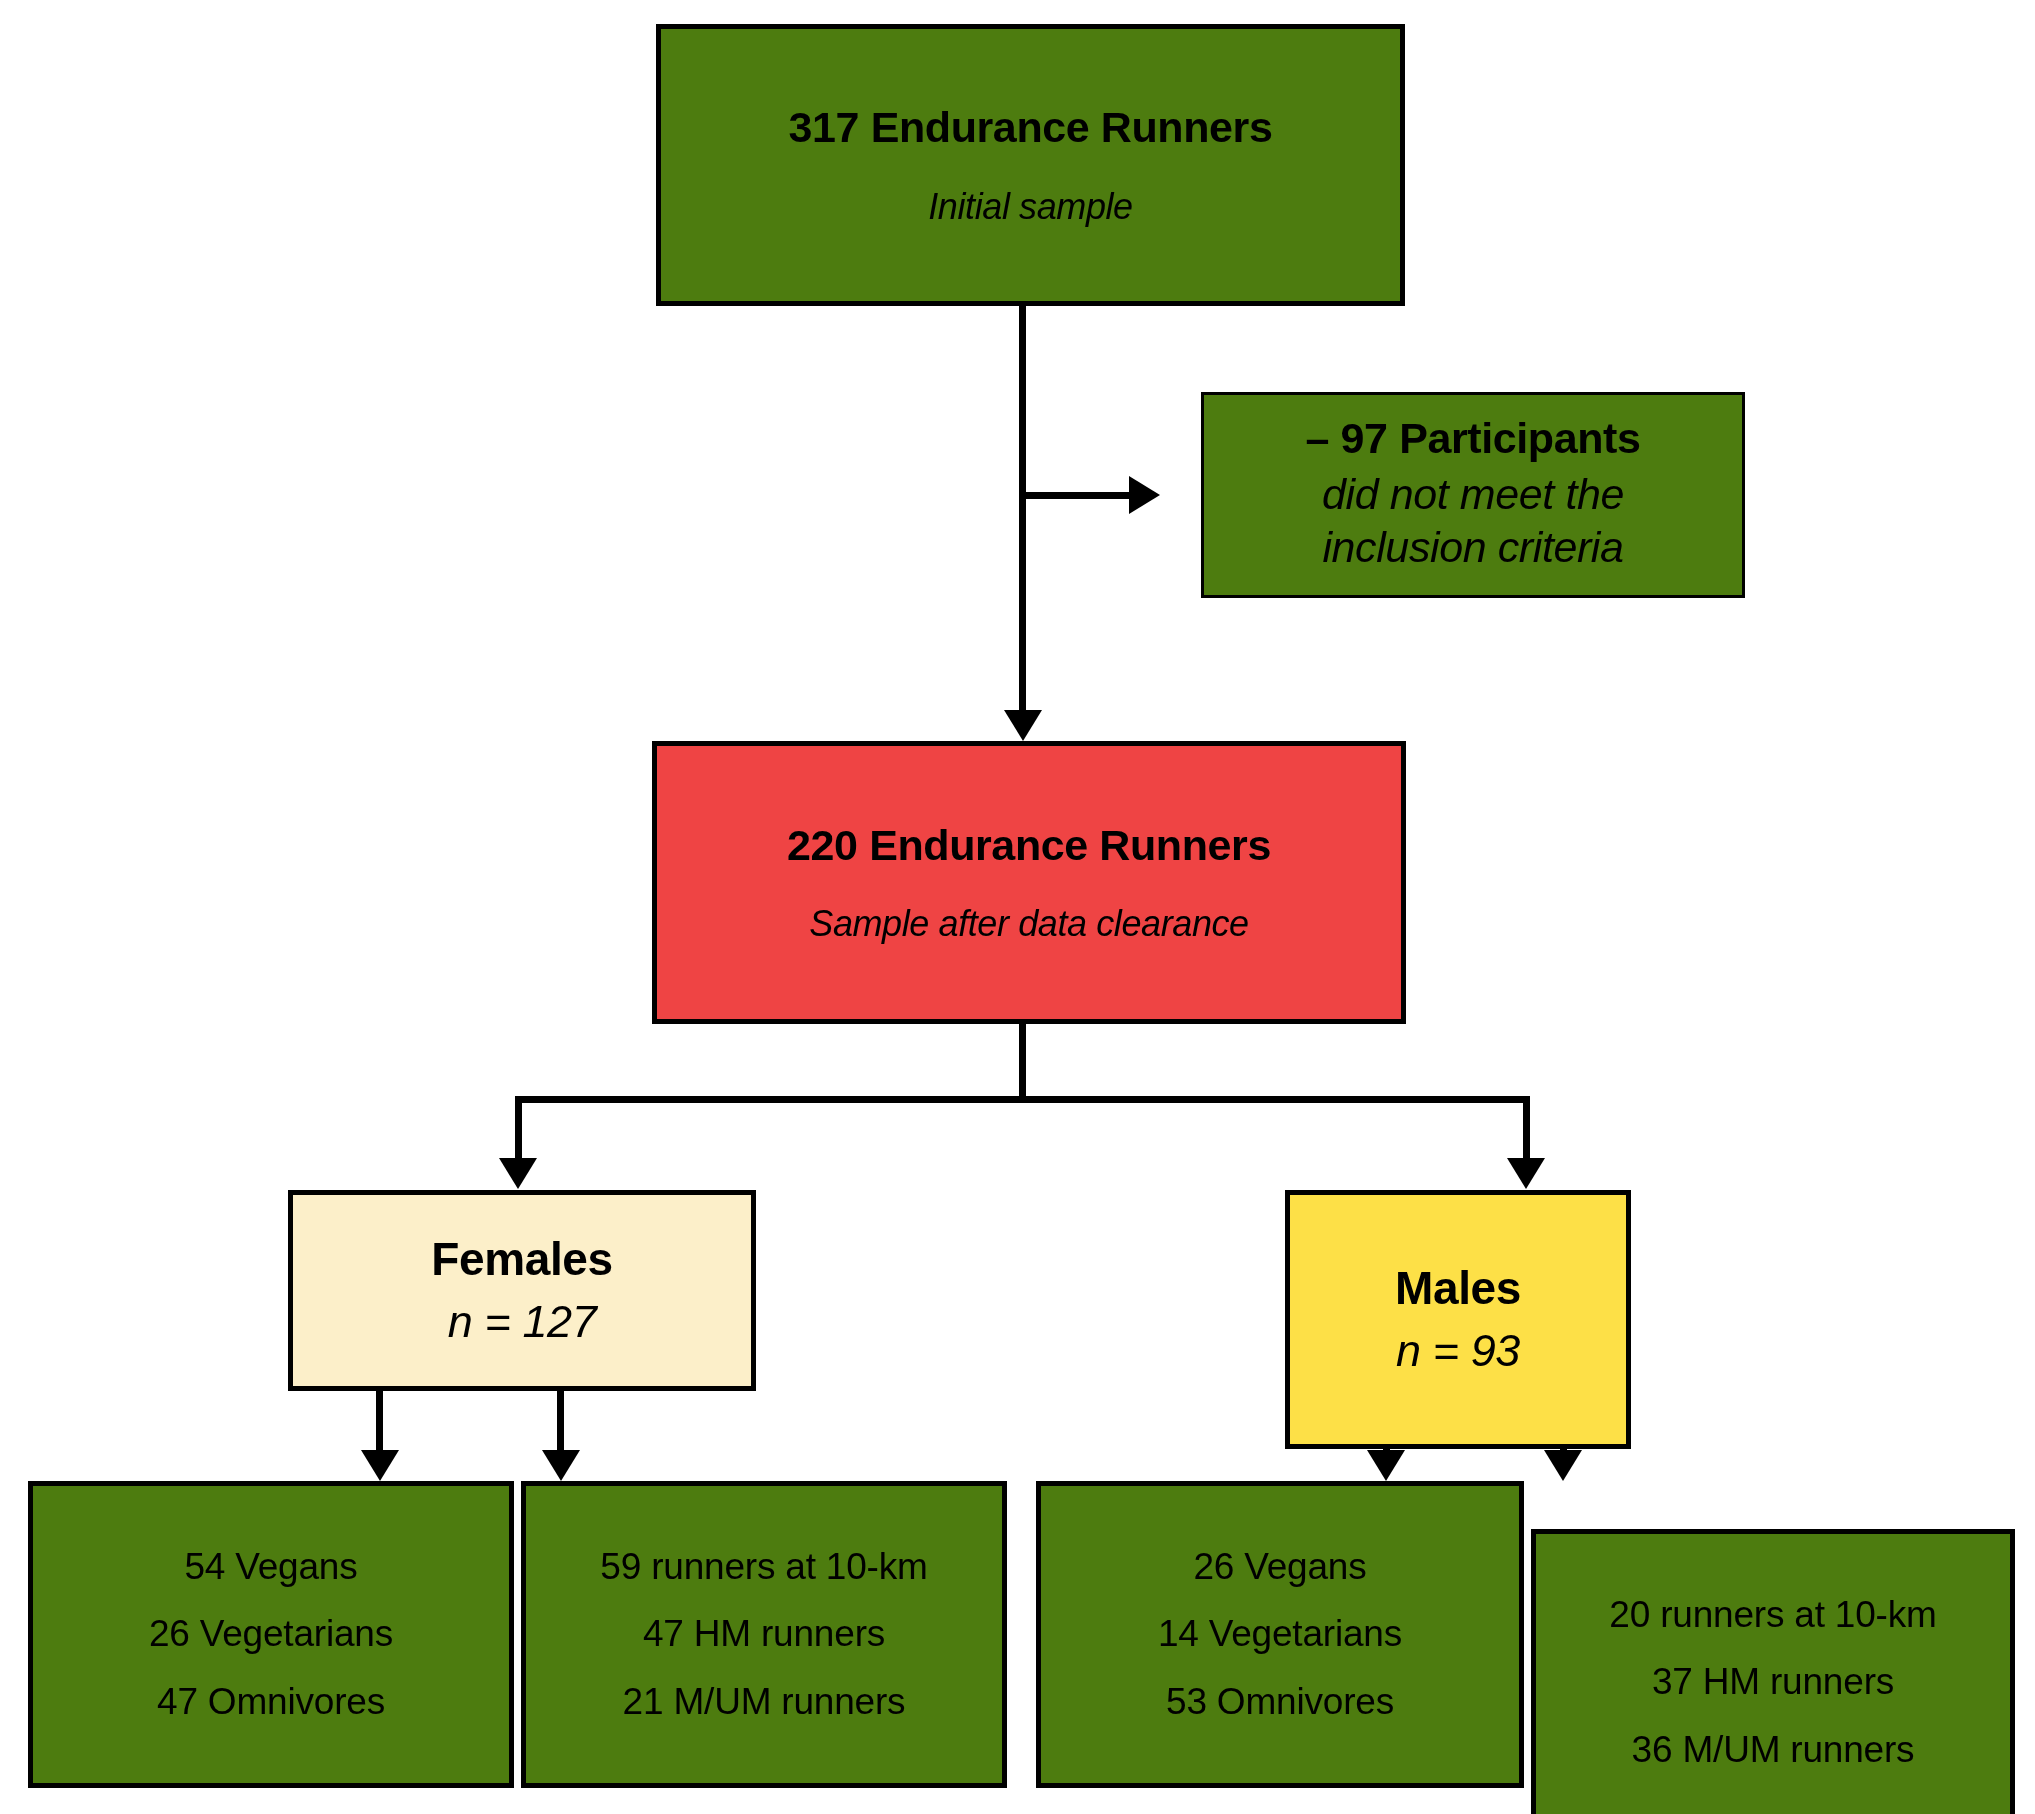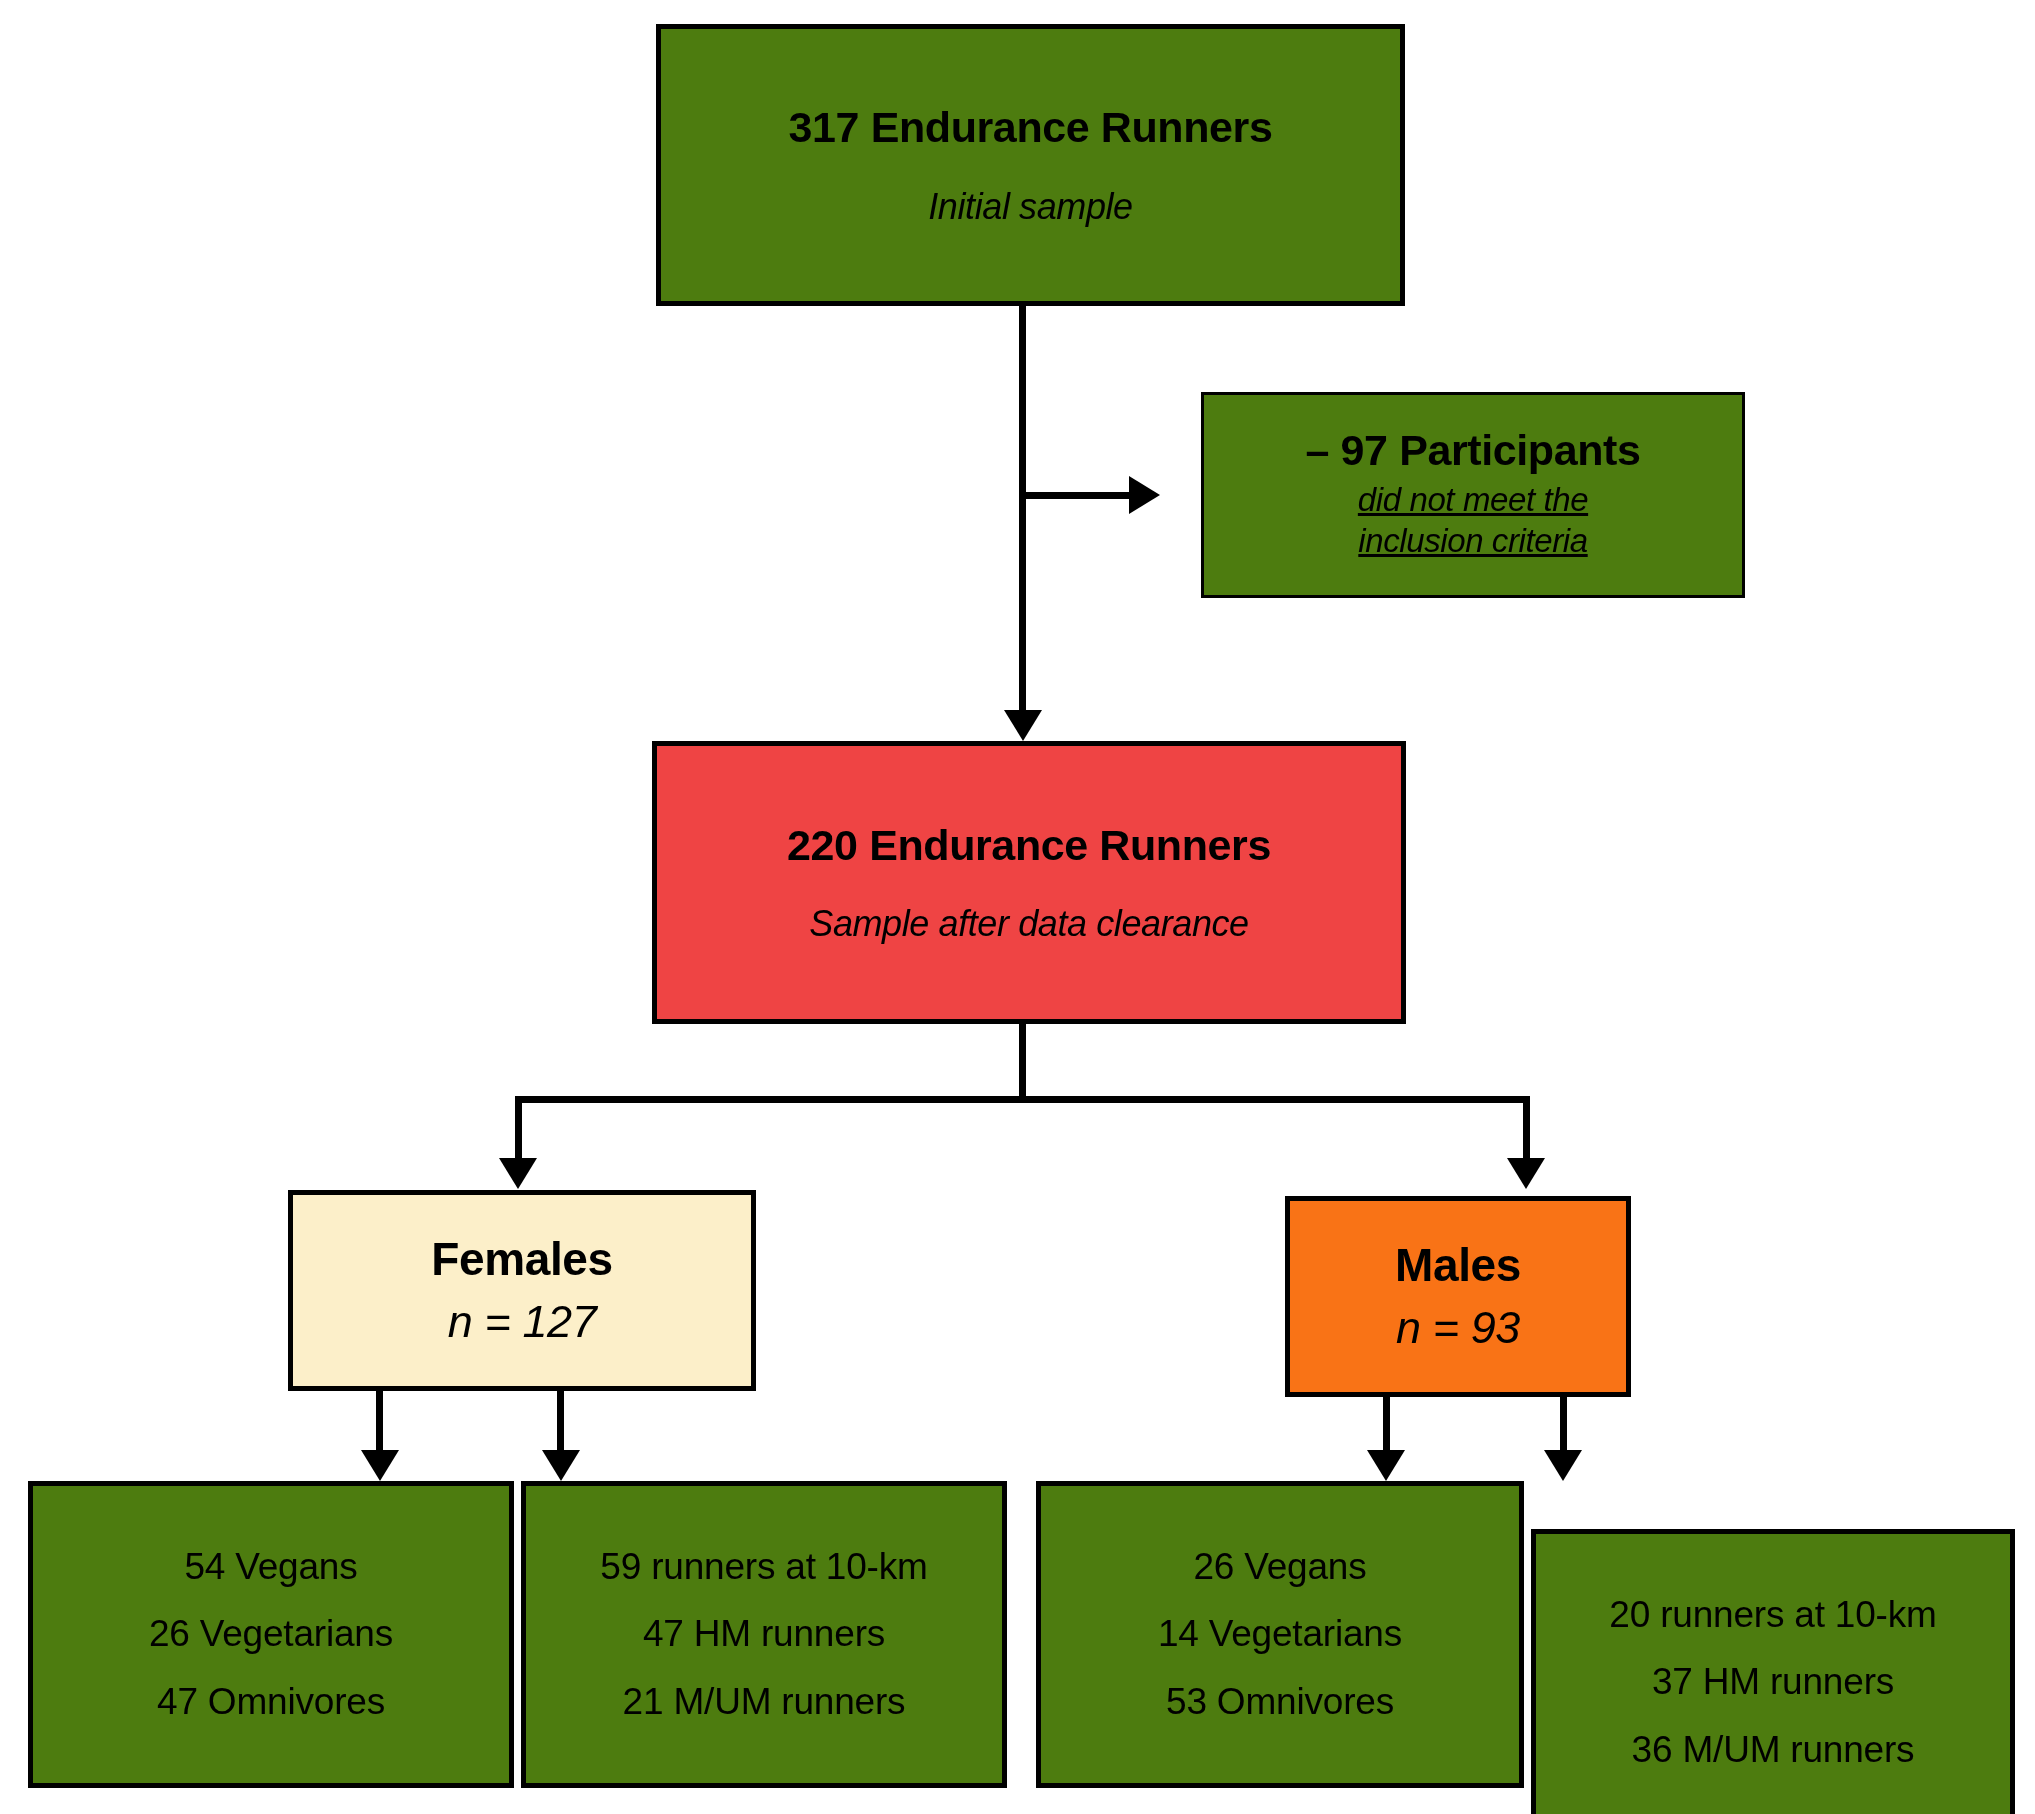--- a/index.html
+++ b/index.html
@@ -40,24 +40,23 @@
     letter-spacing: -0.4px;
   }
   .node-sub {
     font-style: italic;
     font-size: 36px;
     line-height: 1.15;
     letter-spacing: -0.4px;
   }
   .node-sub-sm {
     font-style: italic;
-    font-size: 33px;
+    font-size: 43px;
     line-height: 1.22;
     letter-spacing: -0.4px;
-    text-decoration: underline;
   }
   .list-line {
     font-size: 37px;
     line-height: 1.1;
     letter-spacing: -0.2px;
     white-space: nowrap;
   }
 
   
   #node-initial        { left: 656px;  top: 24px;   width: 749px; height: 282px; }
@@ -66,22 +65,22 @@
   #node-excluded       { left: 1161px; top: 392px;  width: 544px;  height: 206px;
                          padding: 4.5px 7.4px 7.4px 7.4px; }
   #node-excluded .node-title { margin-bottom: 4.5px; }
 
   #node-cleared        { left: 652px;  top: 741px;  width: 754px; height: 283px;
                          background: #ef4444; }
   #node-cleared .node-title { margin-bottom: 33px; }
 
   #node-females        { left: 288px;  top: 1190px; width: 468px;  height: 201px;
                          background: #fcefc9; }
-  #node-males          { left: 1285px; top: 1190px; width: 346px;  height: 201px;
-                         background: #f97316; margin-top: 6px; }
+  #node-males          { left: 1285px; top: 1190px; width: 346px;  height: 259px;
+                         background: #fde047; }
   #node-females .node-title,
   #node-males .node-title { font-size: 46px; margin-bottom: 10.4px; }
   #node-females .node-sub,
   #node-males .node-sub   { font-size: 45px; }
 
   #node-f-diet   { left: 28px;   top: 1481px; width: 486px; height: 307px; }
   #node-f-dist   { left: 521px;  top: 1481px; width: 486px; height: 307px; }
   #node-m-diet   { left: 1036px; top: 1481px; width: 488px; height: 307px; }
   #node-m-dist   { left: 1531px; top: 1529px; width: 484px; height: 307px; }
   .leaf-body {

